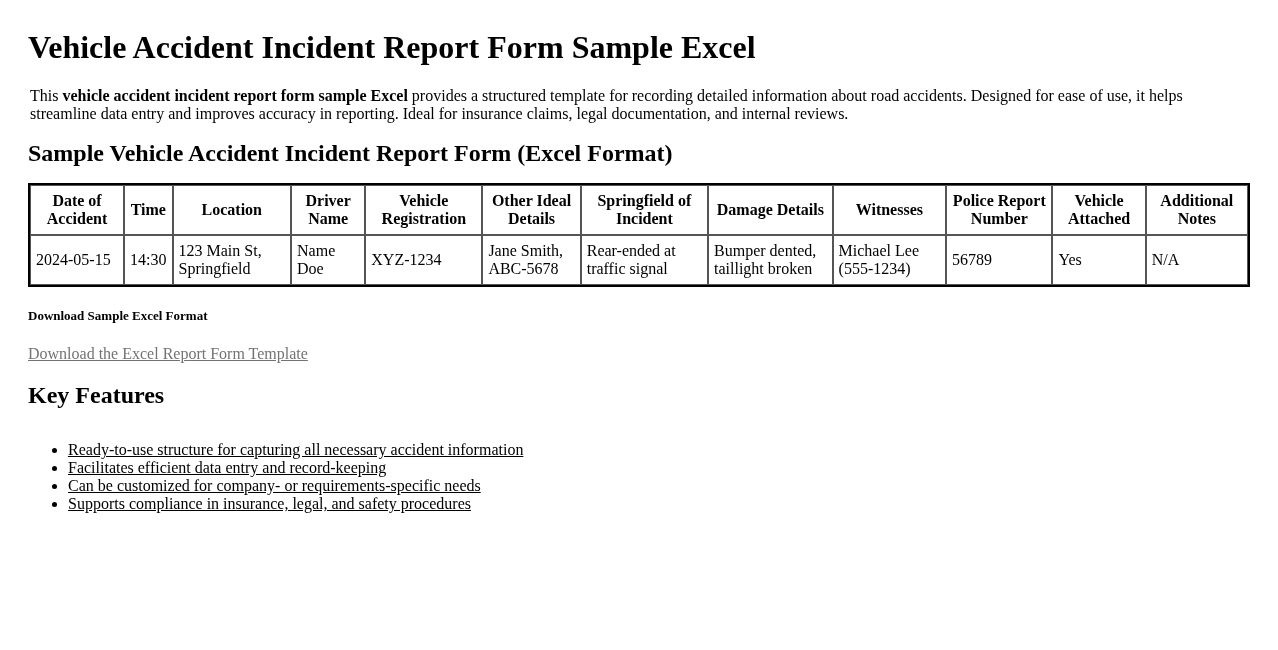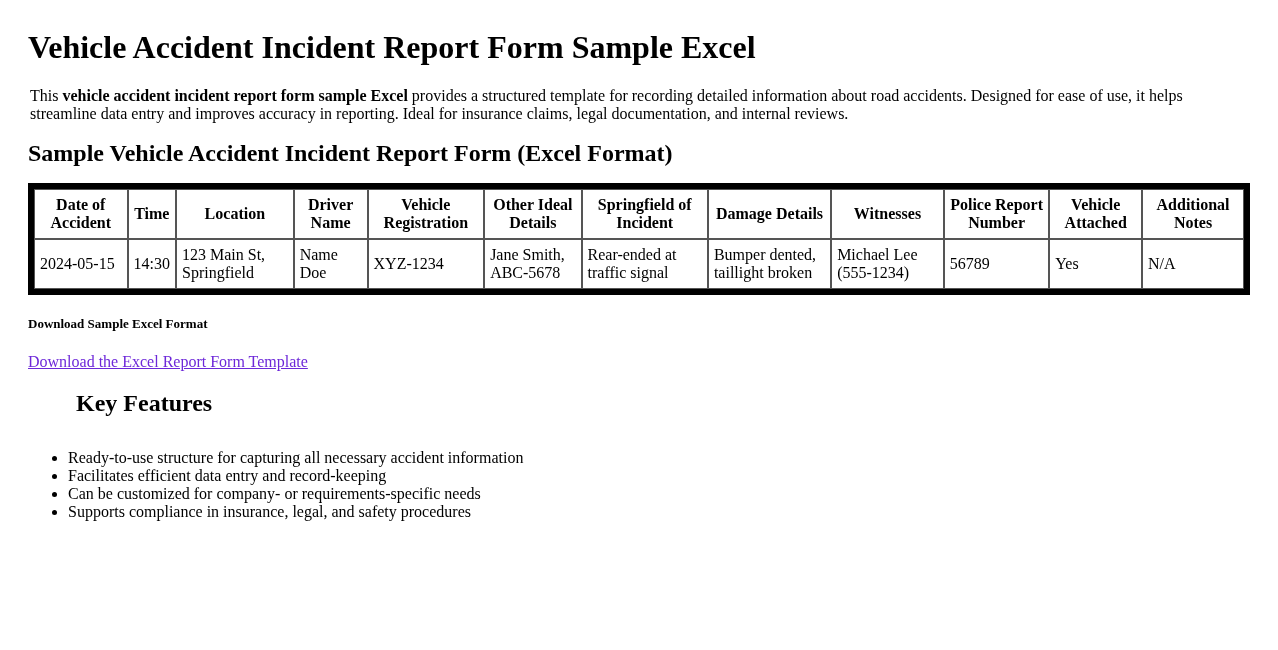--- a/index.html
+++ b/index.html
@@ -25,37 +25,37 @@
     }
     h3 {
       font-size: 13px;
       font-weight: bold;
       margin: 18px 0 18px 0;
       line-height: 22px;
     }
     table {
       border-collapse: separate;
       border-spacing: 0;
-      border: 6px solid #000000;
+      border: 2px solid #000000;
       width: 1222px;
     }
     th, td {
       border: 1px solid #555;
       padding: 6px 5px;
       line-height: 18px;
     }
     th { font-weight: bold; text-align: center; }
     td { text-align: left; }
-    a.download { color: #6d28d9; text-decoration: underline; }
-    ul { margin: 32px 0; padding-left: 40px; }
+    a.download { color: #737373; text-decoration: underline; }
+    ul { margin: 32px 0; padding-left: 40px; text-decoration: underline; }
     ul li { line-height: 18px; }
     .h2-sample { margin-top: 16px; margin-bottom: 16px; }
     .h3-download { margin-top: 18px; margin-bottom: 18px; }
     .dl-p { margin: 16px 0 16px 0; line-height: 18px; }
-    .h2-key { margin-top: 18px; margin-bottom: 16px; margin-left: 48px; }
+    .h2-key { margin-top: 18px; margin-bottom: 16px; }
   </style>
 </head>
 <body>
 
 <h1>Vehicle Accident Incident Report Form Sample Excel</h1>
 
 <p class="intro"><span>This </span><strong>vehicle accident incident report form sample Excel</strong><span> provides a structured template for recording detailed information about road accidents. Designed for ease of use, it helps streamline data entry and improves accuracy in reporting. Ideal for insurance claims, legal documentation, and internal reviews.</span></p>
 
 <h2 class="h2-sample">Sample Vehicle Accident Incident Report Form (Excel Format)</h2>
 

